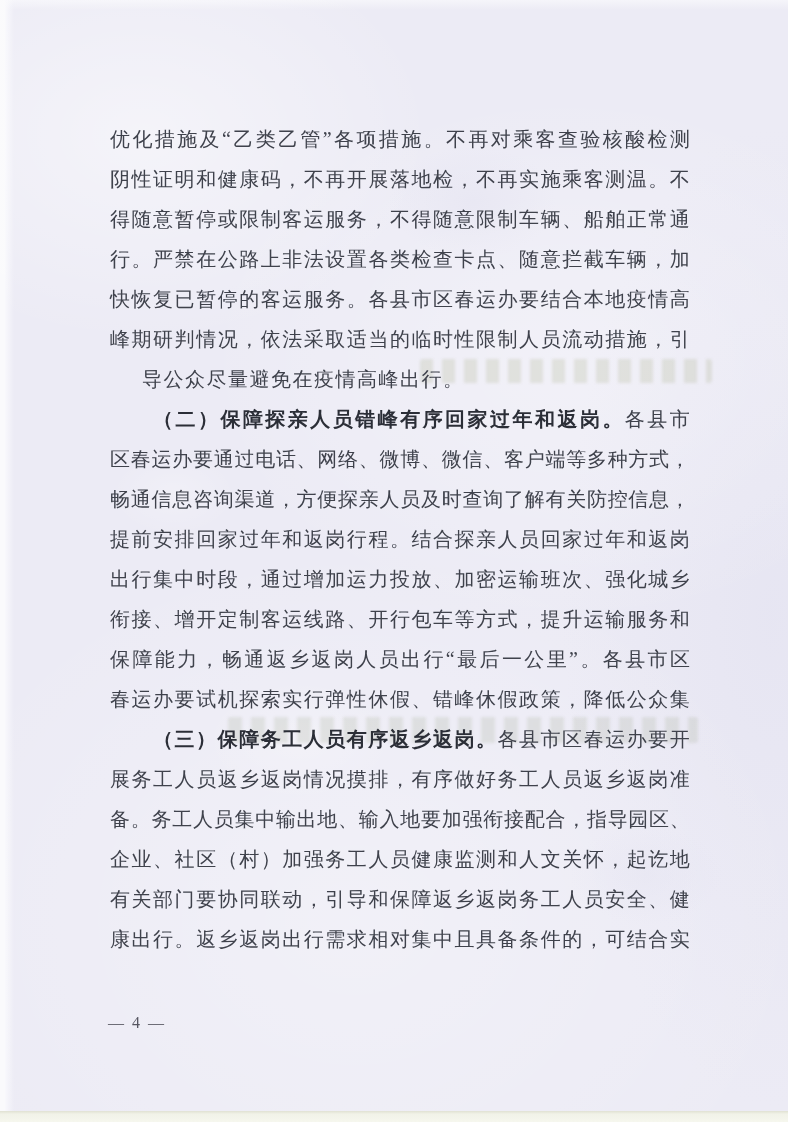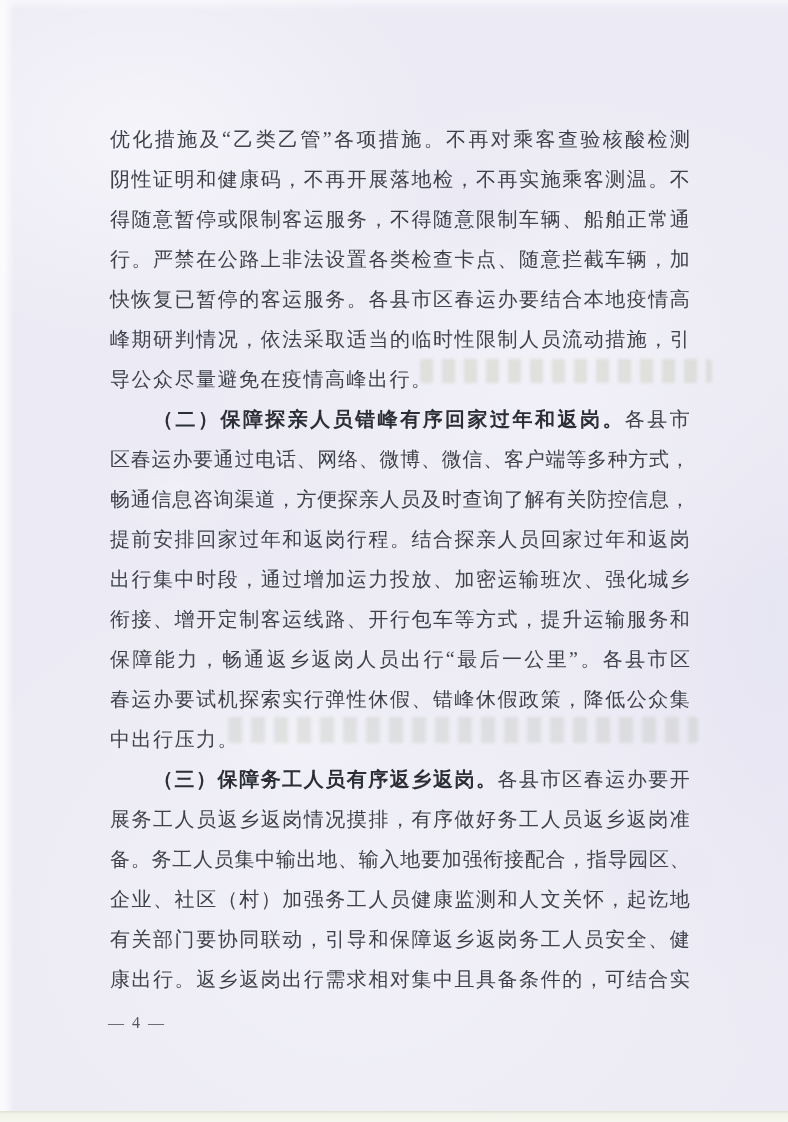--- a/index.html
+++ b/index.html
@@ -30,21 +30,21 @@
   .text-block{
     position:absolute;left:110px;top:119px;width:580px;
     color:#3f424c;
   }
   .line{
     height:40px;
     display:flex;justify-content:space-between;align-items:center;
     font-size:20px;
   }
   .line.indent{padding-left:43px;}
-  .line.end{display:block;line-height:40px;letter-spacing:1.5px;font-size:20px;}
+  .line.end{display:block;line-height:40px;letter-spacing:1.5px;font-size:20px;margin-left:32px;}
   .ch{display:inline-block;}
   .bold{font-weight:700;color:#2b2e37;}
   .page-number{
     position:absolute;left:108px;top:1012px;
     font-size:16px;line-height:22px;color:#565661;letter-spacing:2px;
   }
   .ghost{
     position:absolute;pointer-events:none;
     filter:blur(1.6px);border-radius:3px;
   }
@@ -476,21 +476,20 @@
         <span class="ch">假</span>
         <span class="ch">政</span>
         <span class="ch">策</span>
         <span class="ch">，</span>
         <span class="ch">降</span>
         <span class="ch">低</span>
         <span class="ch">公</span>
         <span class="ch">众</span>
         <span class="ch">集</span>
       </div>
-      <div class="line end">中出行压力。</div>
       <div class="line indent">
         <span class="ch bold">（</span>
         <span class="ch bold">三</span>
         <span class="ch bold">）</span>
         <span class="ch bold">保</span>
         <span class="ch bold">障</span>
         <span class="ch bold">务</span>
         <span class="ch bold">工</span>
         <span class="ch bold">人</span>
         <span class="ch bold">员</span>

